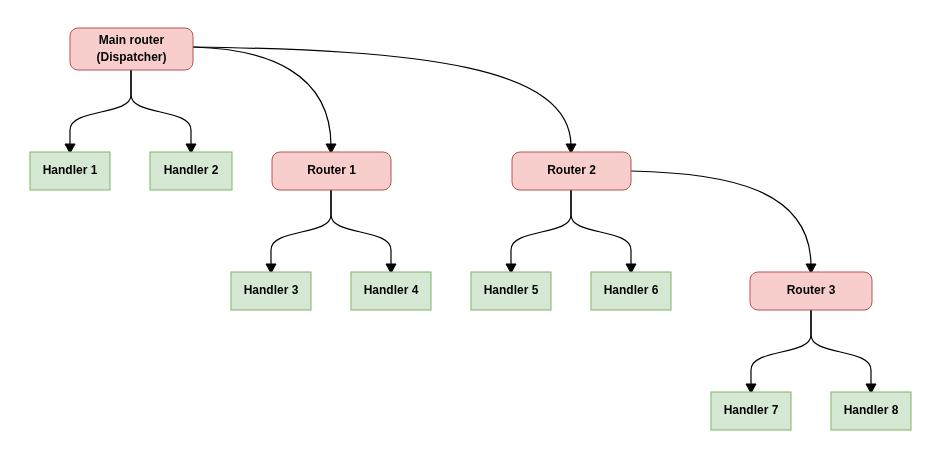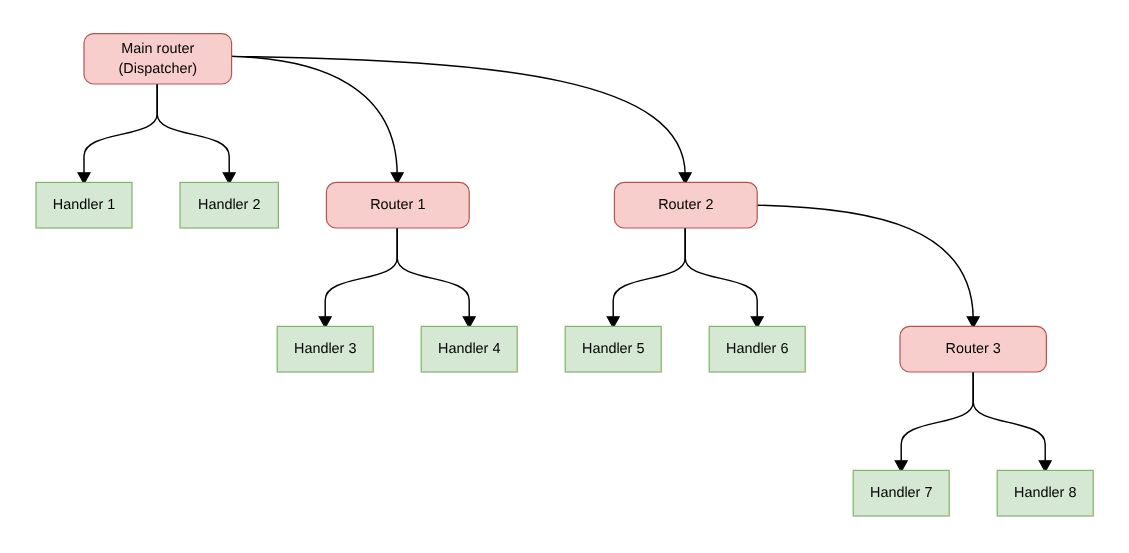--- a/index.html
+++ b/index.html
@@ -10,20 +10,21 @@
   }
   body {
     font-family: "Liberation Sans", sans-serif;
   }
   #canvas {
     position: relative;
     width: 941px;
     height: 461px;
     background: #ffffff;
     overflow: hidden;
+    font-weight: bold;
   }
   svg.diagram {
     position: absolute;
     left: 0;
     top: 0;
     width: 941px;
     height: 461px;
   }
   .node-rect {
     stroke-width: 1;

